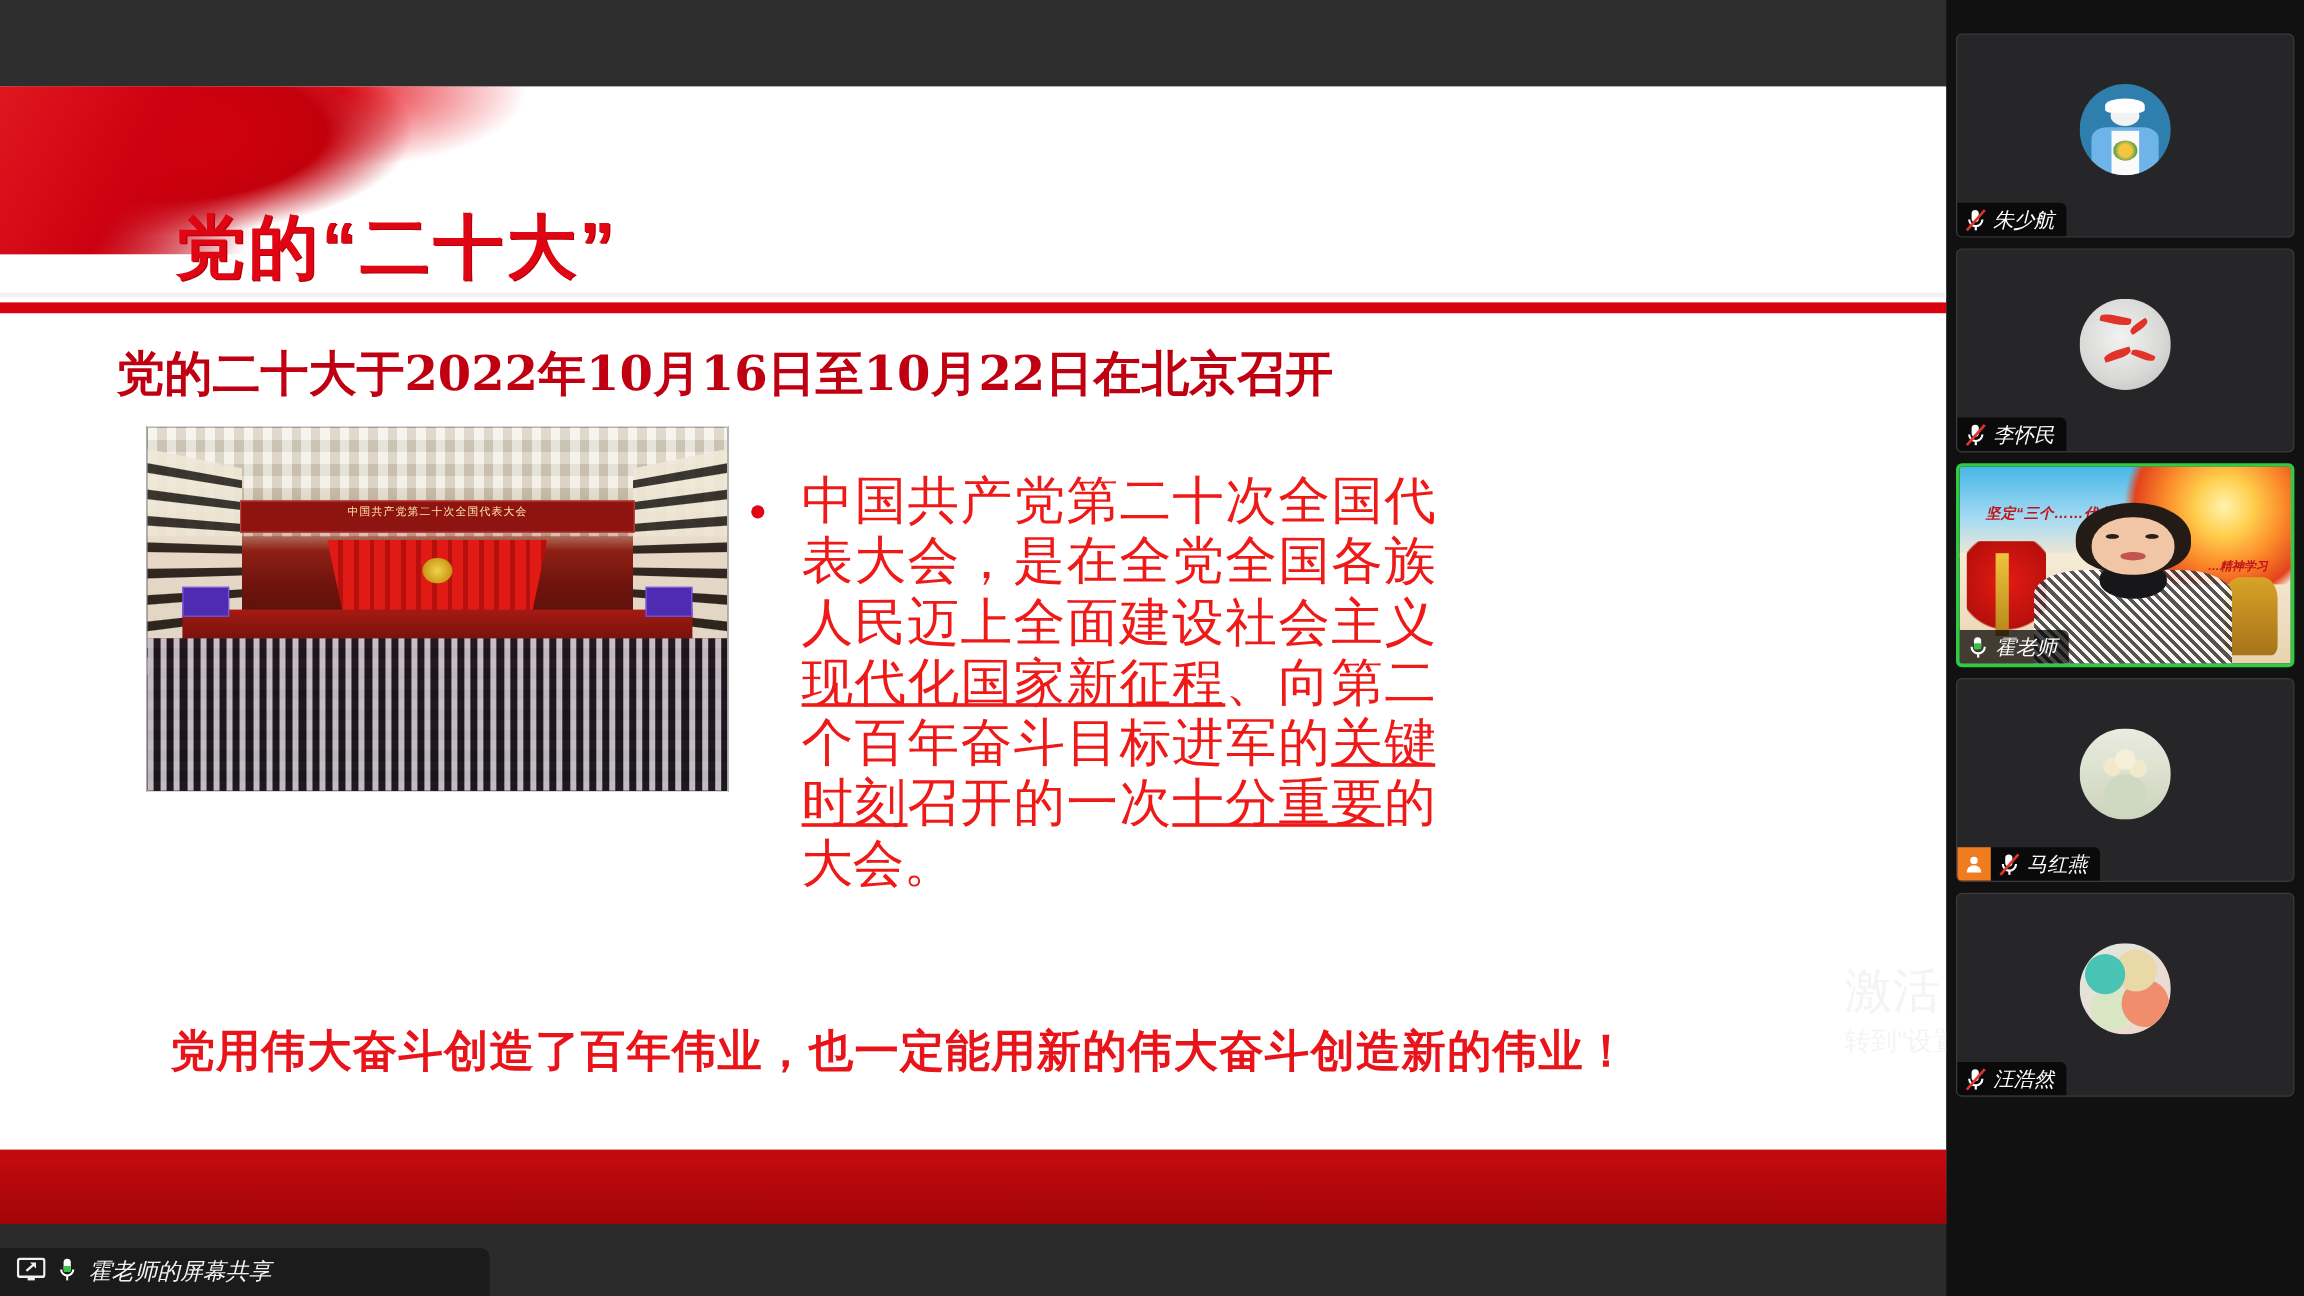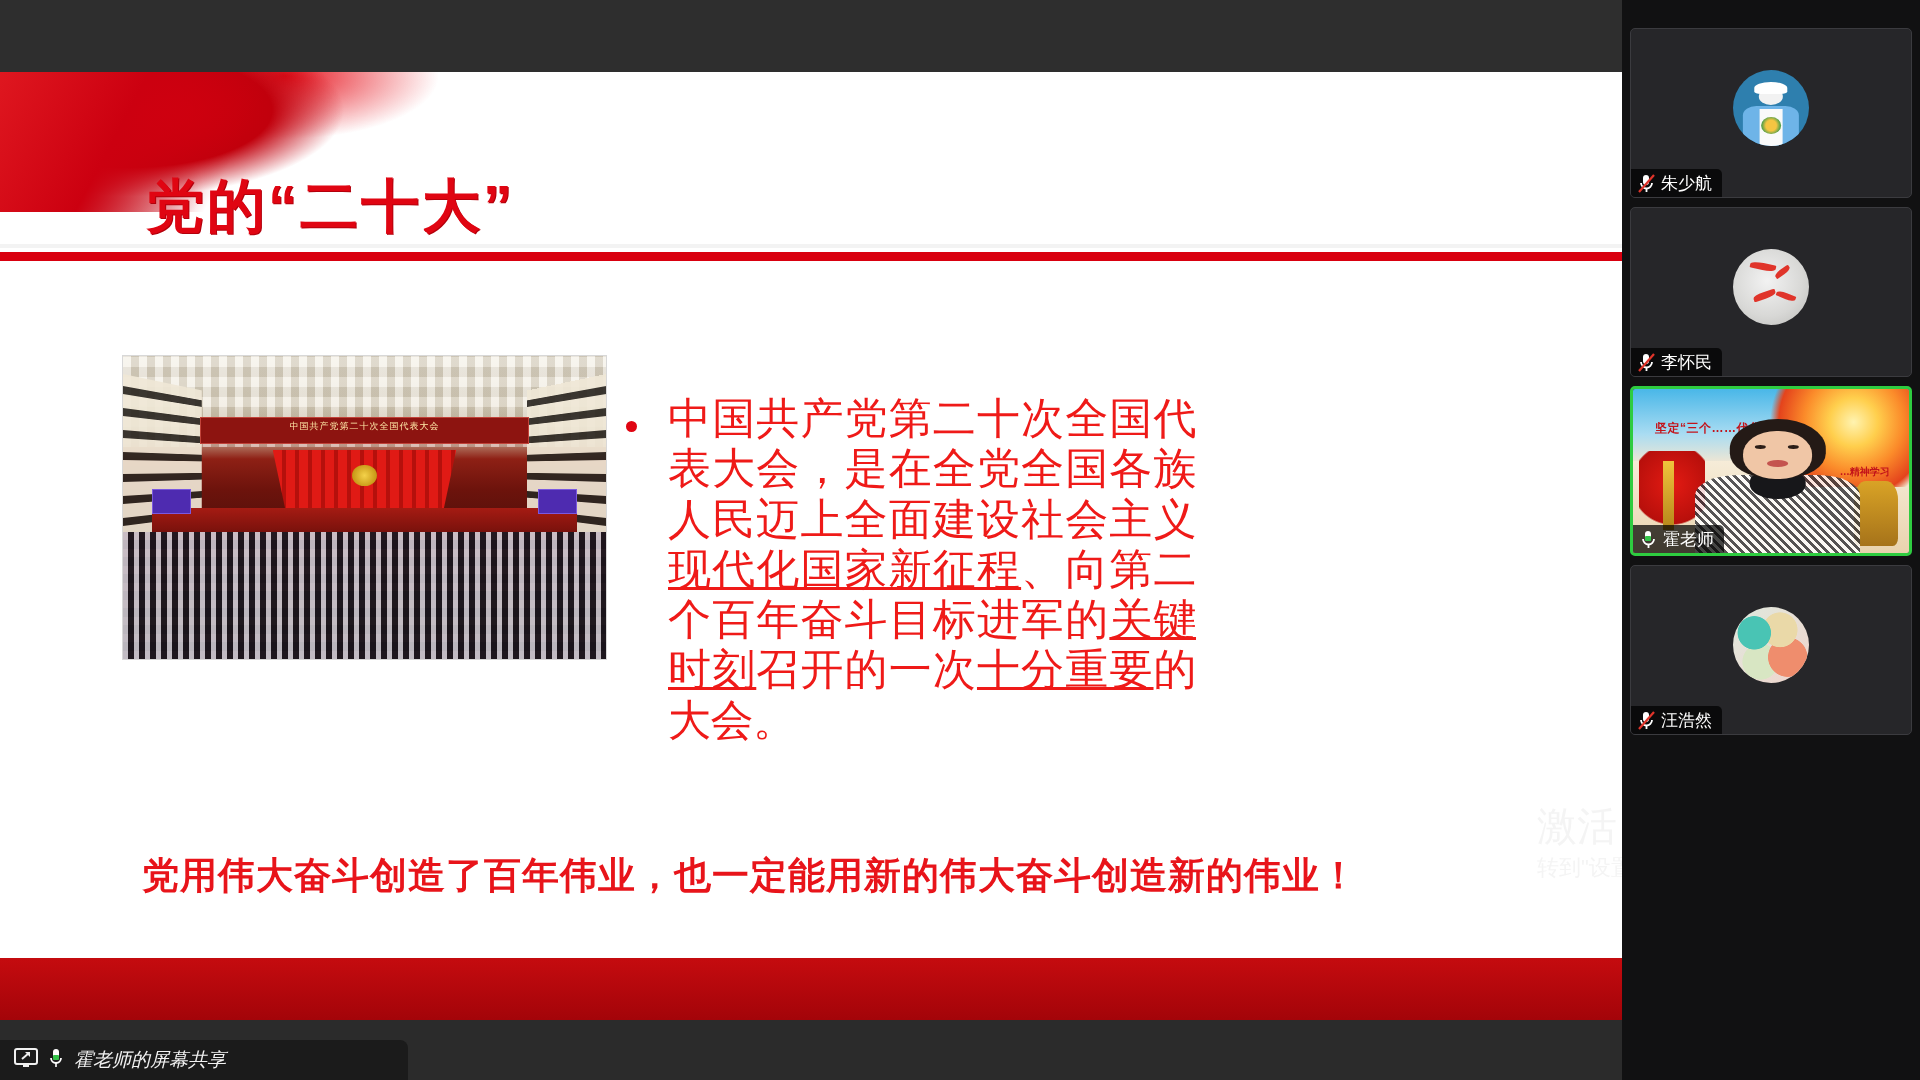--- a/index.html
+++ b/index.html
@@ -108,21 +108,21 @@
   #watermark .wm2{ font-size:22px; line-height:1.4; margin-top:4px; }
 
   
   #share-bar{ position:absolute; left:0; bottom:0; width:408px; height:40px;
               background:#1b1b1b; display:flex; align-items:center; gap:10px;
               padding-left:14px; border-top-right-radius:8px; }
   #share-bar .label{ color:#f2f2f2; font-size:19px; white-space:nowrap;font-style:italic; }
 
   
   #rail{ position:absolute; right:0; top:0; width:298px; height:1080px;
-         background:#111112; padding:28px 8px 8px 8px; }
+         background:#111112; padding:28px 8px 8px 8px;font-style:italic; }
   .tile{ position:relative; width:282px; height:170px; background:#262629;
          border:1px solid #3b3b3f; border-radius:5px; margin-bottom:9px;
          overflow:hidden; }
   .tile.active{ border:3px solid #2ecc40; }
   .tile .avatar{ position:absolute; left:50%; top:47%; transform:translate(-50%,-50%);
                  width:76px; height:76px; border-radius:50%; overflow:hidden; }
   .tile .namebar{ position:absolute; left:0; bottom:0; display:flex; align-items:center;
                   height:28px; background:rgba(0,0,0,.72); border-top-right-radius:5px;
                   padding-right:10px; }
   .tile .namebar .name{ color:#fff; font-size:17px; white-space:nowrap; }
@@ -217,20 +217,21 @@
   <div id="share-area">
     <div class="topstrip"></div>
 
     <div id="slide">
       <div class="silk"></div>
       <div class="silk2"></div>
       <div class="header-rule2"></div>
       <div class="header-rule"></div>
 
       <div id="slide-title">党的“二十大”</div>
+      <div id="slide-subtitle">党的二十大于2022年10月16日至10月22日在北京召开</div>
 
       <div id="slide-photo">
         <div class="hall-bg"></div>
         <div class="hall-ceiling"></div>
         <div class="hall-side-l"></div>
         <div class="hall-side-r"></div>
         <div class="hall-banner">
           <span>中国共产党第二十次全国代表大会</span>
         </div>
         <div class="hall-flags"></div>
@@ -350,20 +351,42 @@
               <rect x="6" y="7" width="6" height="5" rx="1" fill="#35c44a"></rect>
               <path d="M4 10 a5.5 5.5 0 0 0 11 0" fill="none" stroke="#ffffff" stroke-width="1.8"></path>
               <rect x="8.6" y="15" width="1.8" height="4" fill="#ffffff"></rect>
             </svg>
           </span>
           <span class="name">霍老师</span>
         </div>
       </div>
       <div class="tile">
         <div class="avatar">
+          <div class="av-flowers"></div>
+        </div>
+        <div class="namebar">
+          <span class="hostbadge">
+            <svg width="16" height="16" viewBox="0 0 16 16">
+              <circle cx="8" cy="5" r="3.1" fill="#ffffff"></circle>
+              <path d="M2 15 a6 6 0 0 1 12 0 Z" fill="#ffffff"></path>
+            </svg>
+          </span>
+          <span class="micwrap">
+            <svg width="19" height="21" viewBox="0 0 19 21">
+              <rect x="6" y="2" width="6" height="10" rx="3" fill="#ffffff"></rect>
+              <path d="M4 10 a5.5 5.5 0 0 0 11 0" fill="none" stroke="#ffffff" stroke-width="1.8"></path>
+              <rect x="8.6" y="15" width="1.8" height="4" fill="#ffffff"></rect>
+              <path d="M2 19 L17 2" stroke="#e0342a" stroke-width="2.2"></path>
+            </svg>
+          </span>
+          <span class="name">马红燕</span>
+        </div>
+      </div>
+      <div class="tile">
+        <div class="avatar">
           <div class="av-globe"></div>
         </div>
         <div class="namebar">
           <span class="micwrap">
             <svg width="19" height="21" viewBox="0 0 19 21">
               <rect x="6" y="2" width="6" height="10" rx="3" fill="#ffffff"></rect>
               <path d="M4 10 a5.5 5.5 0 0 0 11 0" fill="none" stroke="#ffffff" stroke-width="1.8"></path>
               <rect x="8.6" y="15" width="1.8" height="4" fill="#ffffff"></rect>
               <path d="M2 19 L17 2" stroke="#e0342a" stroke-width="2.2"></path>
             </svg>

